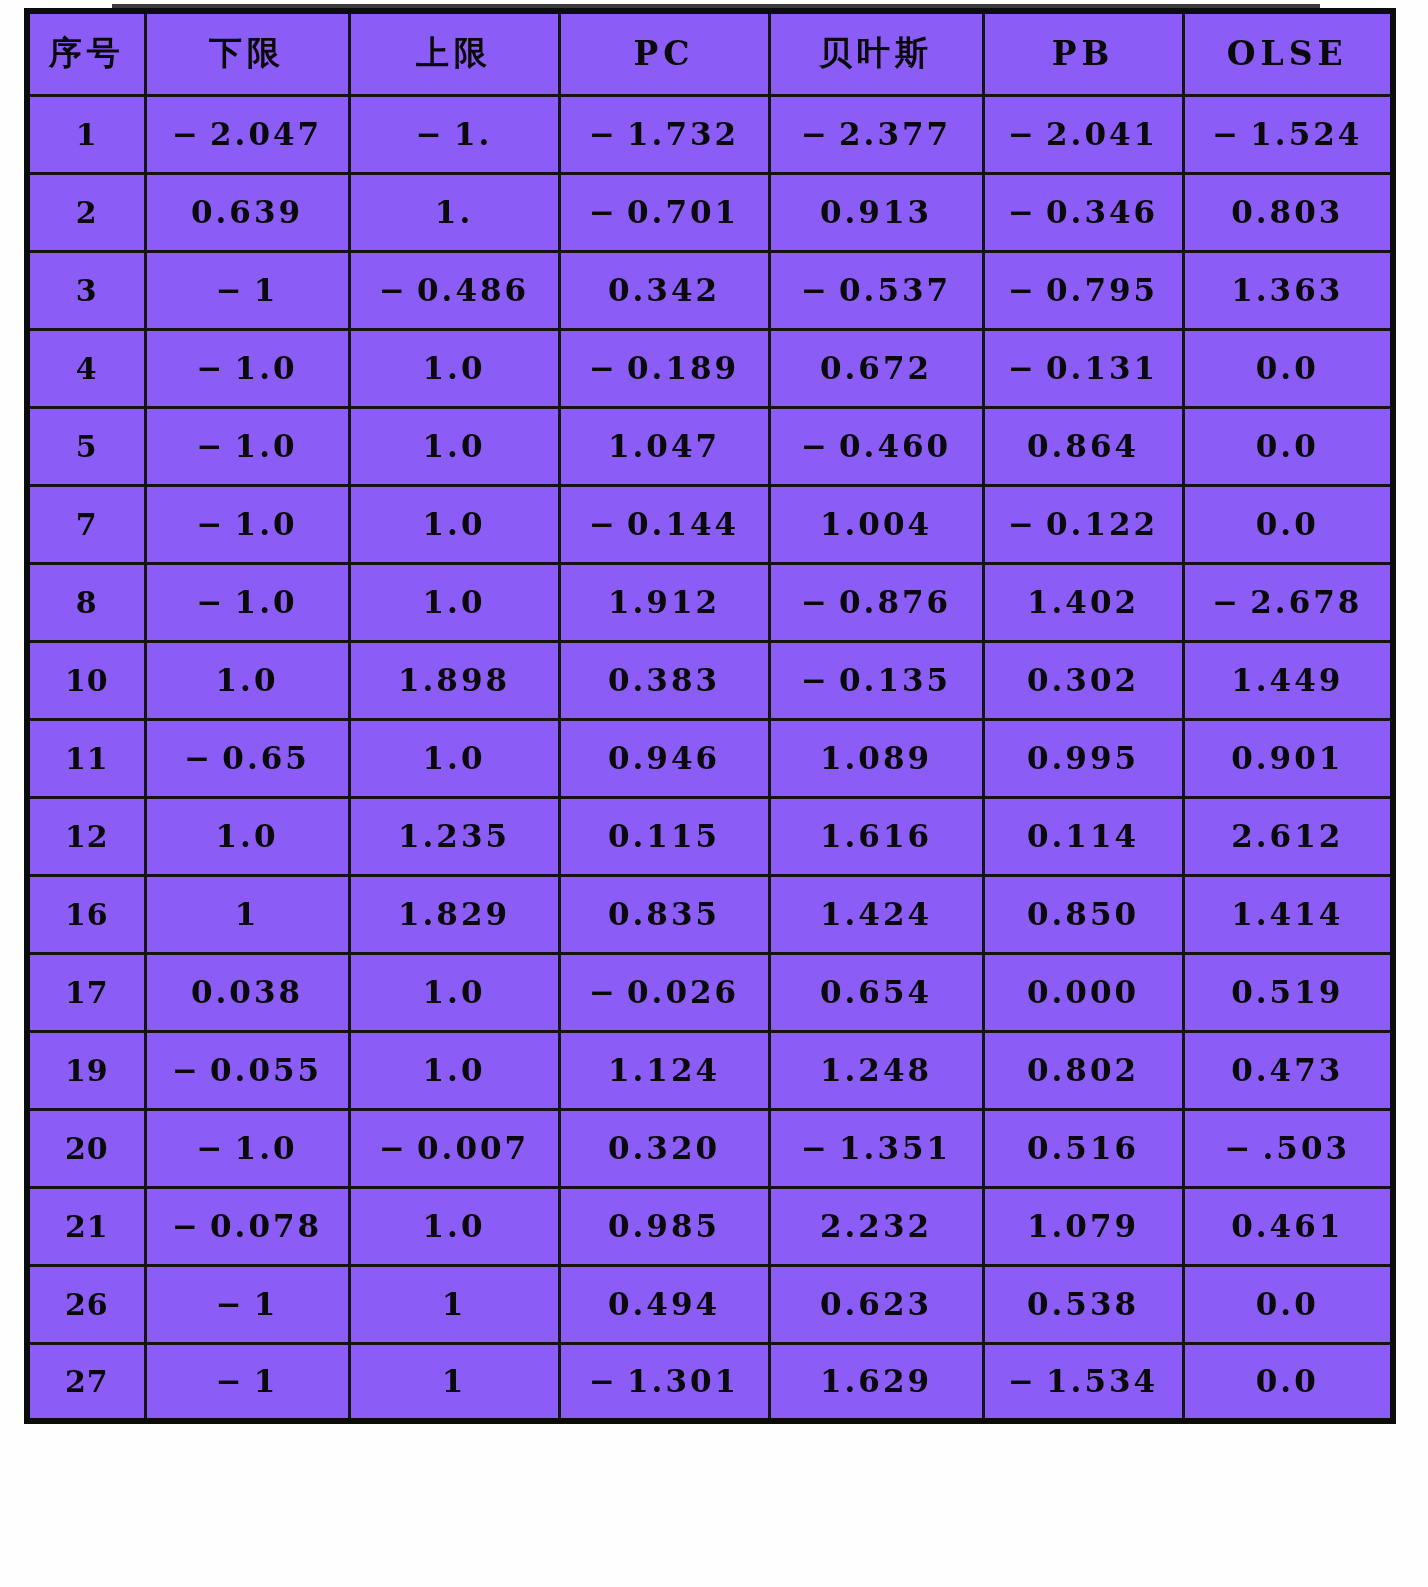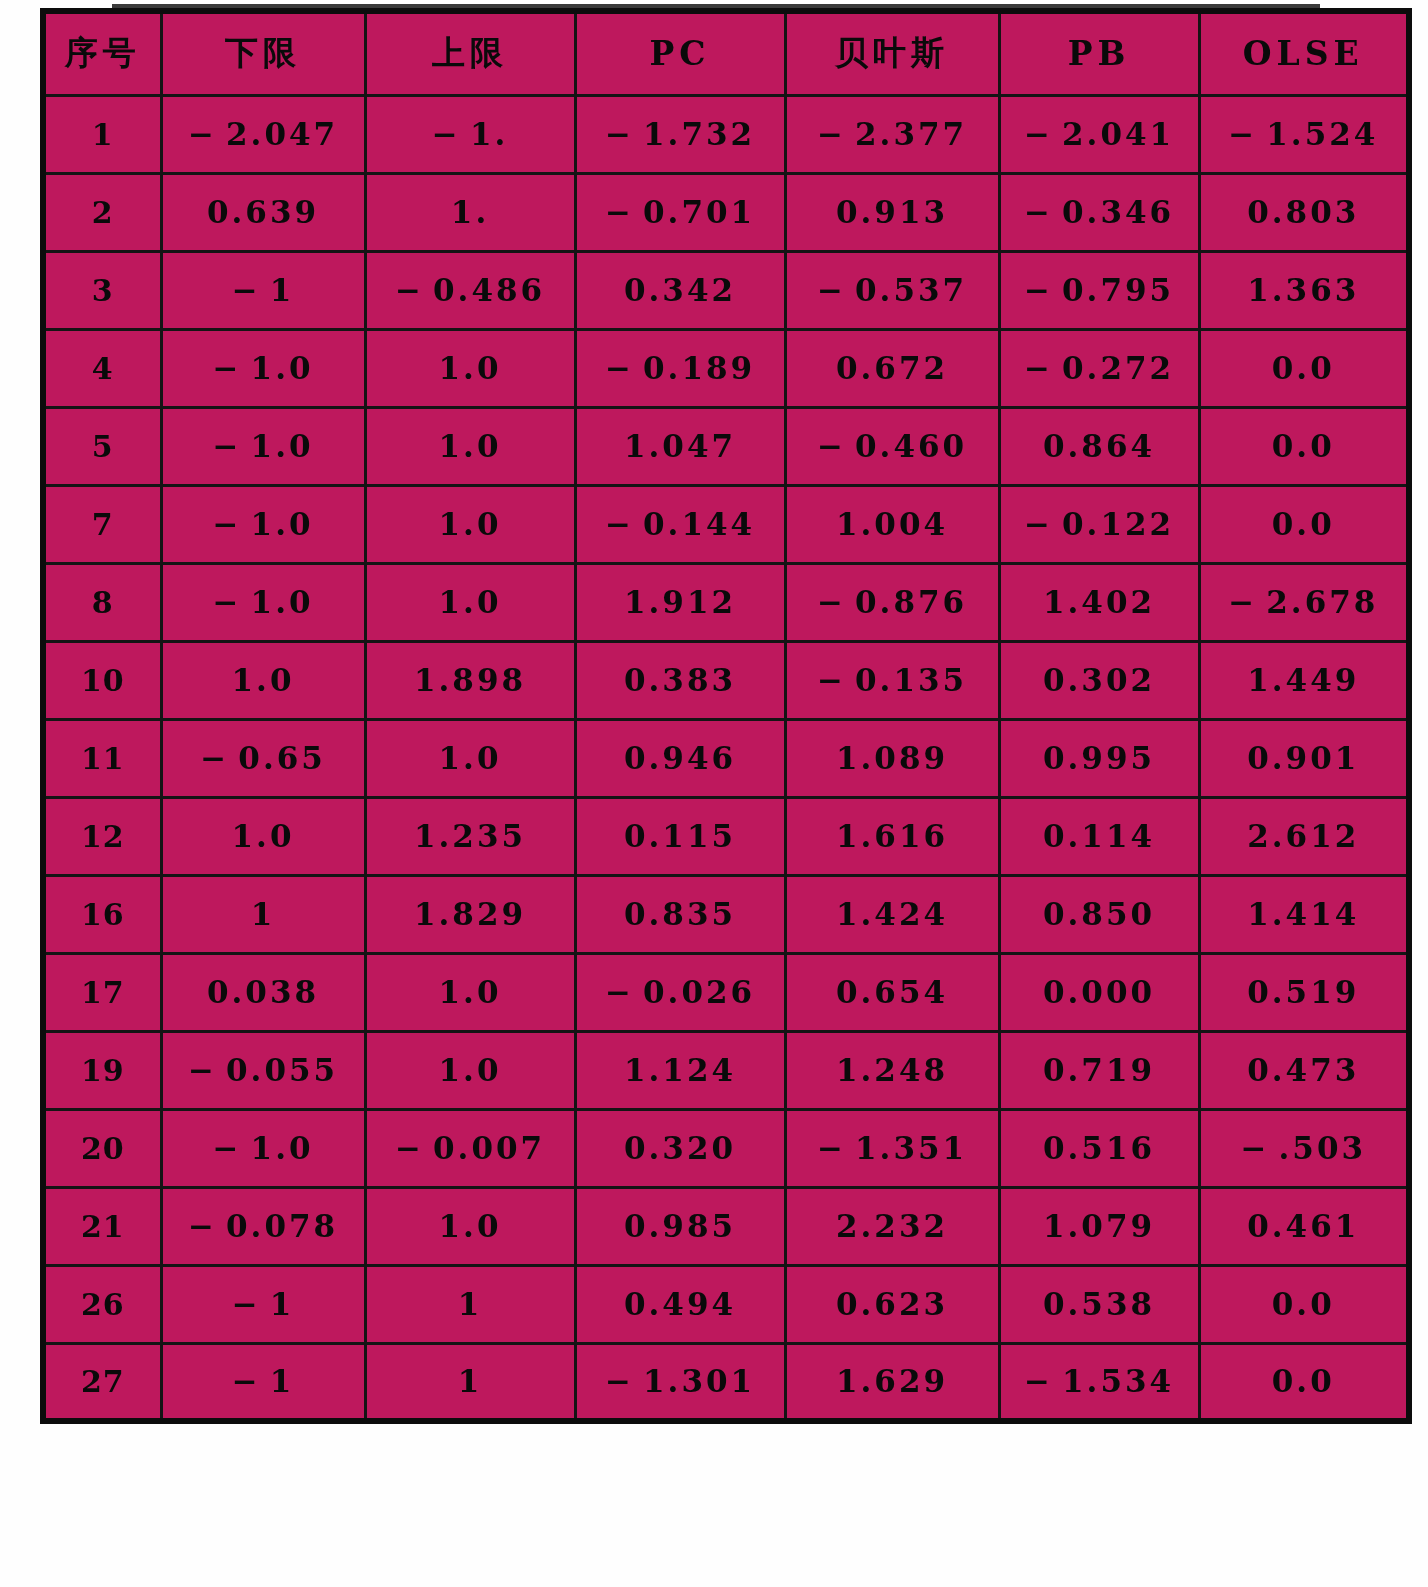--- a/index.html
+++ b/index.html
@@ -20,26 +20,26 @@
     position: absolute;
     top: 4px;
     left: 112px;
     width: 1208px;
     height: 4px;
     background: #171717;
     opacity: .85;
   }
   table.results {
     position: absolute;
-    left: 40px;
+    left: 24px;
     top: 8px;
     width: 1366px;
     border-collapse: collapse;
     table-layout: fixed;
-    background: #be185d;
+    background: #8b5cf6;
     border: 6px solid #0c0c0c;
   }
   th, td {
     border: 3px solid #141414;
     text-align: center;
     vertical-align: middle;
     color: #0a0a0a;
     padding: 0;
     overflow: hidden;
     white-space: nowrap;
@@ -116,21 +116,21 @@
           <td>− 0.537</td>
           <td>− 0.795</td>
           <td>1.363</td>
         </tr>
         <tr>
           <td class="row-id">4</td>
           <td>− 1.0</td>
           <td>1.0</td>
           <td>− 0.189</td>
           <td>0.672</td>
-          <td>− 0.272</td>
+          <td>− 0.131</td>
           <td>0.0</td>
         </tr>
         <tr>
           <td class="row-id">5</td>
           <td>− 1.0</td>
           <td>1.0</td>
           <td>1.047</td>
           <td>− 0.460</td>
           <td>0.864</td>
           <td>0.0</td>
@@ -197,21 +197,21 @@
           <td>0.654</td>
           <td>0.000</td>
           <td>0.519</td>
         </tr>
         <tr>
           <td class="row-id">19</td>
           <td>− 0.055</td>
           <td>1.0</td>
           <td>1.124</td>
           <td>1.248</td>
-          <td>0.719</td>
+          <td>0.802</td>
           <td>0.473</td>
         </tr>
         <tr>
           <td class="row-id">20</td>
           <td>− 1.0</td>
           <td>− 0.007</td>
           <td>0.320</td>
           <td>− 1.351</td>
           <td>0.516</td>
           <td>− .503</td>

